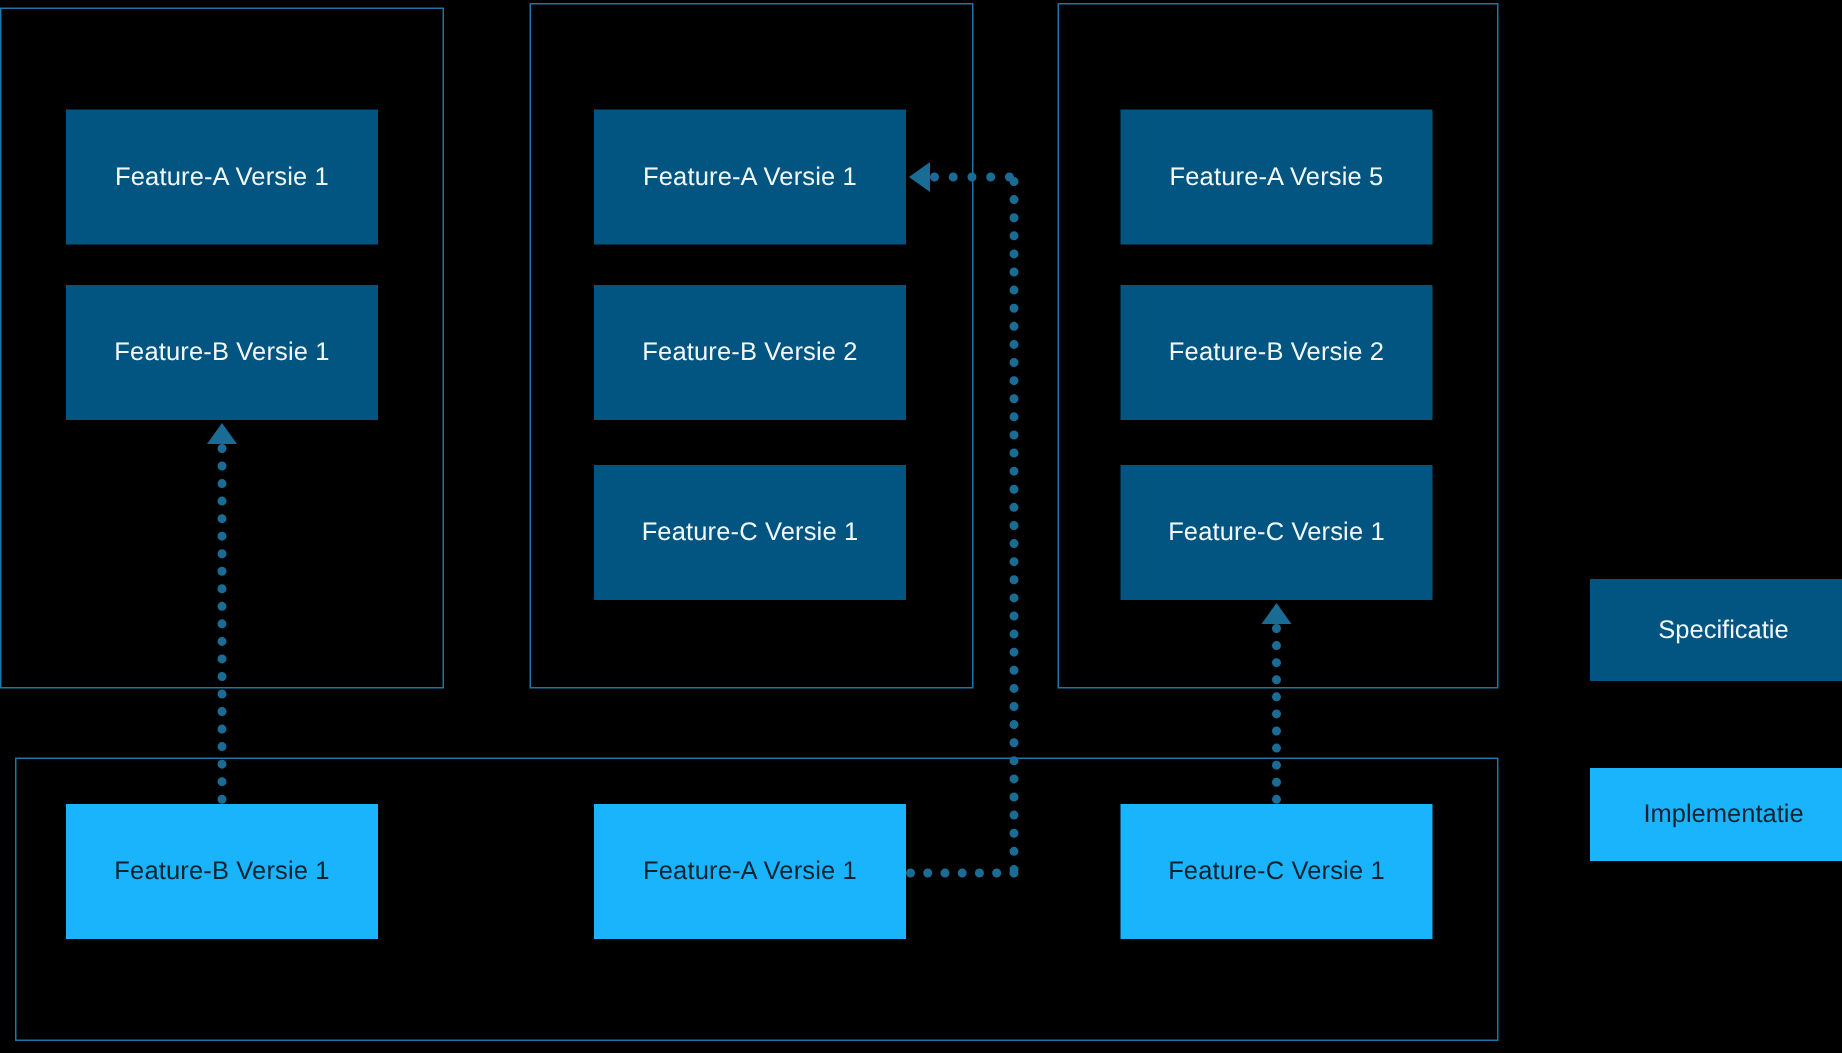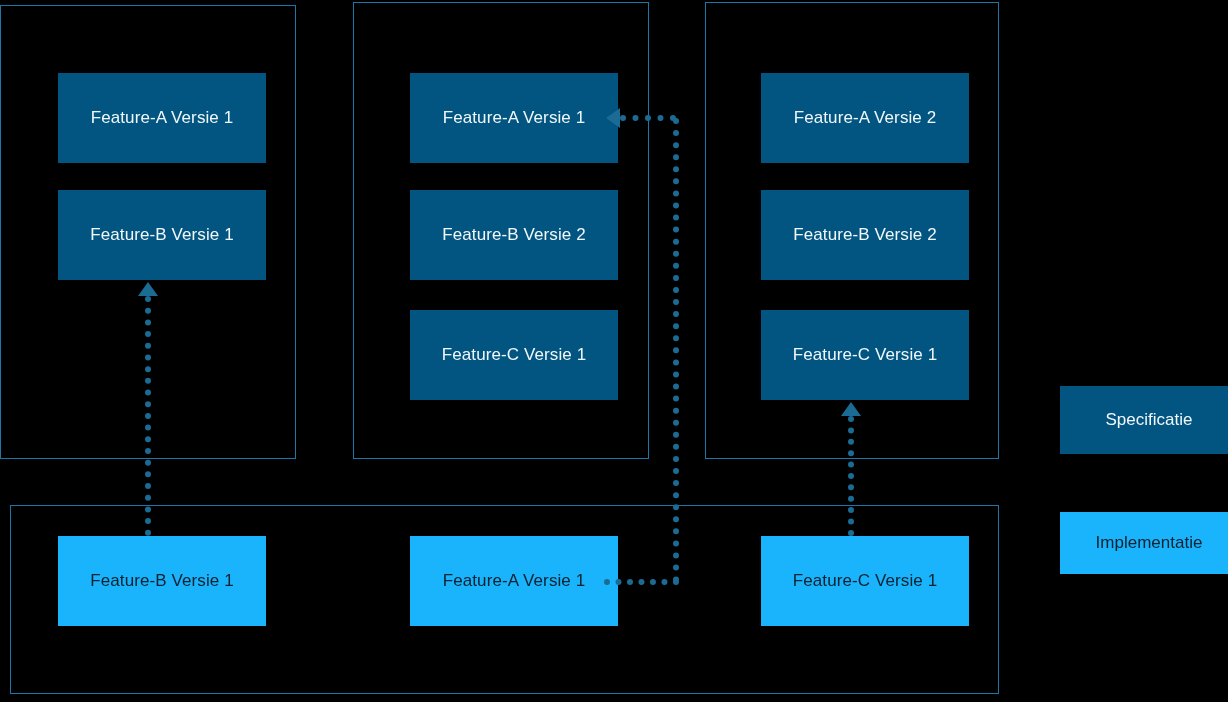--- a/index.html
+++ b/index.html
@@ -5,21 +5,21 @@
 <style>
   html,body{margin:0;padding:0;background:#000;}
   body{width:1228px;height:702px;overflow:hidden;
        font-family:"Liberation Sans","DejaVu Sans",sans-serif;}
   #stage{position:relative;width:1228px;height:702px;background:#000000;}
 
   .group-box{position:absolute;border:1px solid #1d76a8;box-sizing:border-box;background:transparent;}
 
   .node{position:absolute;box-sizing:border-box;display:flex;align-items:center;
         justify-content:center;font-size:17px;line-height:1.1;letter-spacing:.1px;
-        text-align:center;padding:2px 22px;margin-left:14px;}
+        text-align:center;padding:2px 22px;}
   .node.spec{background:#015580;color:#f2f7fa;}
   .node.impl{background:#1ab4fc;color:#0b2230;}
 
   .legend-node{position:absolute;box-sizing:border-box;display:flex;align-items:center;
         justify-content:center;font-size:17px;text-align:center;}
   .legend-node.spec{background:#015580;color:#f2f7fa;}
   .legend-node.impl{background:#1ab4fc;color:#0b2230;}
 
   
   .seg{position:absolute;}
@@ -46,21 +46,21 @@
   <div class="group-box" style="left:353px;top:2px;width:296px;height:457px;"></div>
 
   <div class="node spec" style="left:396px;top:73px;width:208px;height:90px;">Feature-A Versie 1</div>
 
   <div class="node spec" style="left:396px;top:190px;width:208px;height:90px;">Feature-B Versie 2</div>
 
   <div class="node spec" style="left:396px;top:310px;width:208px;height:90px;">Feature-C Versie 1</div>
 
   <div class="group-box" style="left:705px;top:2px;width:294px;height:457px;"></div>
 
-  <div class="node spec" style="left:747px;top:73px;width:208px;height:90px;">Feature-A Versie 2</div>
+  <div class="node spec" style="left:747px;top:73px;width:208px;height:90px;">Feature-A Versie 5</div>
 
   <div class="node spec" style="left:747px;top:190px;width:208px;height:90px;">Feature-B Versie 2</div>
 
   <div class="node spec" style="left:747px;top:310px;width:208px;height:90px;">Feature-C Versie 1</div>
 
   <div class="group-box" style="left:10px;top:505px;width:989px;height:189px;"></div>
 
   <div class="node impl" style="left:44px;top:536px;width:208px;height:90px;">Feature-B Versie 1</div>
 
   <div class="node impl" style="left:396px;top:536px;width:208px;height:90px;">Feature-A Versie 1</div>

